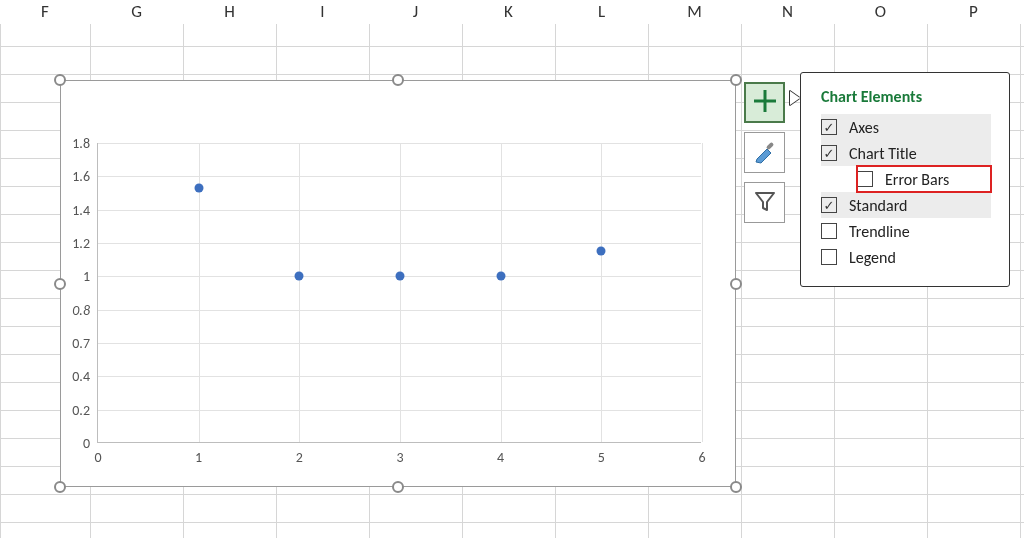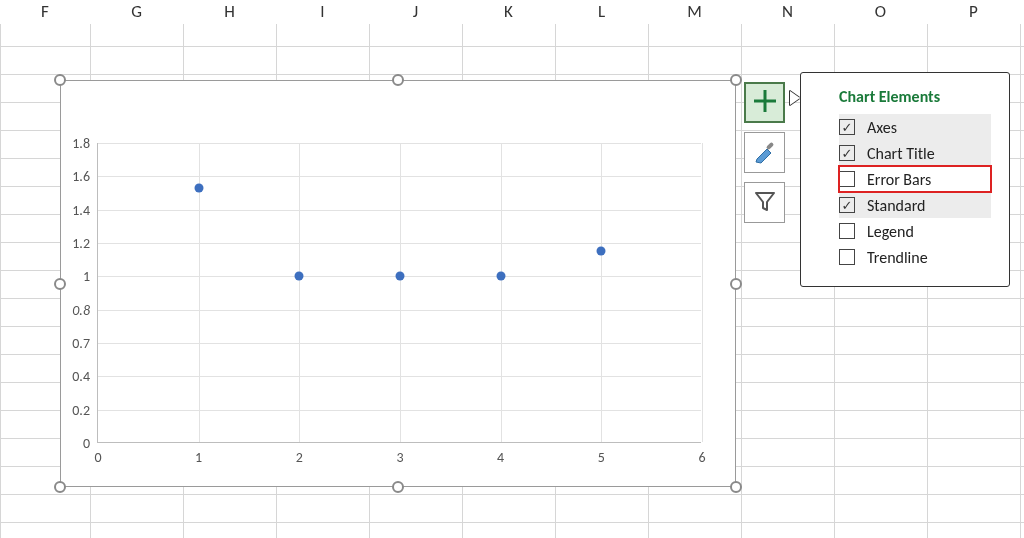--- a/index.html
+++ b/index.html
@@ -19,24 +19,24 @@
 .plot-area { position:absolute; border-left:1px solid #bdbdbd; border-bottom:1px solid #bdbdbd; }
 .grid-v { position:absolute; top:0; bottom:0; width:1px; background:#e2e2e2; }
 .grid-h { position:absolute; left:0; right:0; height:1px; background:#e2e2e2; }
 .y-tick { position:absolute; right:6px; width:40px; text-align:right; font-size:14px; color:#555; }
 .x-tick { position:absolute; bottom:-24px; width:40px; text-align:center; font-size:14px; color:#555; }
 .data-pt { position:absolute; width:9px; height:9px; border-radius:50%; background:#3d6fbf; transform:translate(-50%,-50%); }
 
 .side-btn { position:absolute; width:41px; height:41px; background:#fff; border:1px solid #999; display:flex; align-items:center; justify-content:center; }
 .side-btn.active { background:#d8ecd8; border-color:#4a7a4a; box-shadow: inset 0 0 0 1px #4a7a4a; }
 
-.flyout { position:absolute; background:#fff; border:1.5px solid #333; border-radius:3px; padding:14px 18px 16px 38px; }
+.flyout { position:absolute; background:#fff; border:1.5px solid #333; border-radius:3px; padding:14px 18px 16px 20px; }
 .flyout-title { font-weight:bold; color:#1a7a3a; font-size:16px; margin-bottom:8px; }
 .flyout-item { display:flex; align-items:center; height:26px; gap:12px; padding-right:8px; }
-.flyout-item.hl { outline:2px solid #d22; outline-offset:-1px; }
+.flyout-item.hl { outline:2px solid #d22; outline-offset:-1px;margin-left:36px; }
 .flyout-item .cb { width:16px; height:16px; border:1.5px solid #444; display:flex; align-items:center; justify-content:center; font-size:13px; color:#333; flex-shrink:0; }
 .flyout-item .lbl { font-size:16px; color:#222; }
 .flyout-item.shaded { background:#ececec; }
 .flyout-item .chk { line-height:1; }
 
 .chevron { position:absolute; width:0; height:0; border-top:7px solid transparent; border-bottom:7px solid transparent; border-left:10px solid #fff; filter: drop-shadow(-1px 0 0 #333) drop-shadow(0 -1px 0 #333) drop-shadow(0 1px 0 #333); }
 </style>
 </head>
 <body>
 
@@ -184,21 +184,21 @@
           <span class="lbl">Error Bars</span>
         </div>
         <div class="flyout-item shaded">
           <div class="cb">
             <span class="chk">✓</span>
           </div>
           <span class="lbl">Standard</span>
         </div>
         <div class="flyout-item">
           <div class="cb"></div>
-          <span class="lbl">Legend</span>
+          <span class="lbl">Trendline</span>
         </div>
         <div class="flyout-item">
           <div class="cb"></div>
-          <span class="lbl">Trendline</span>
+          <span class="lbl">Legend</span>
         </div>
       </div>
   </div>
 </div>
 
 </body></html>

